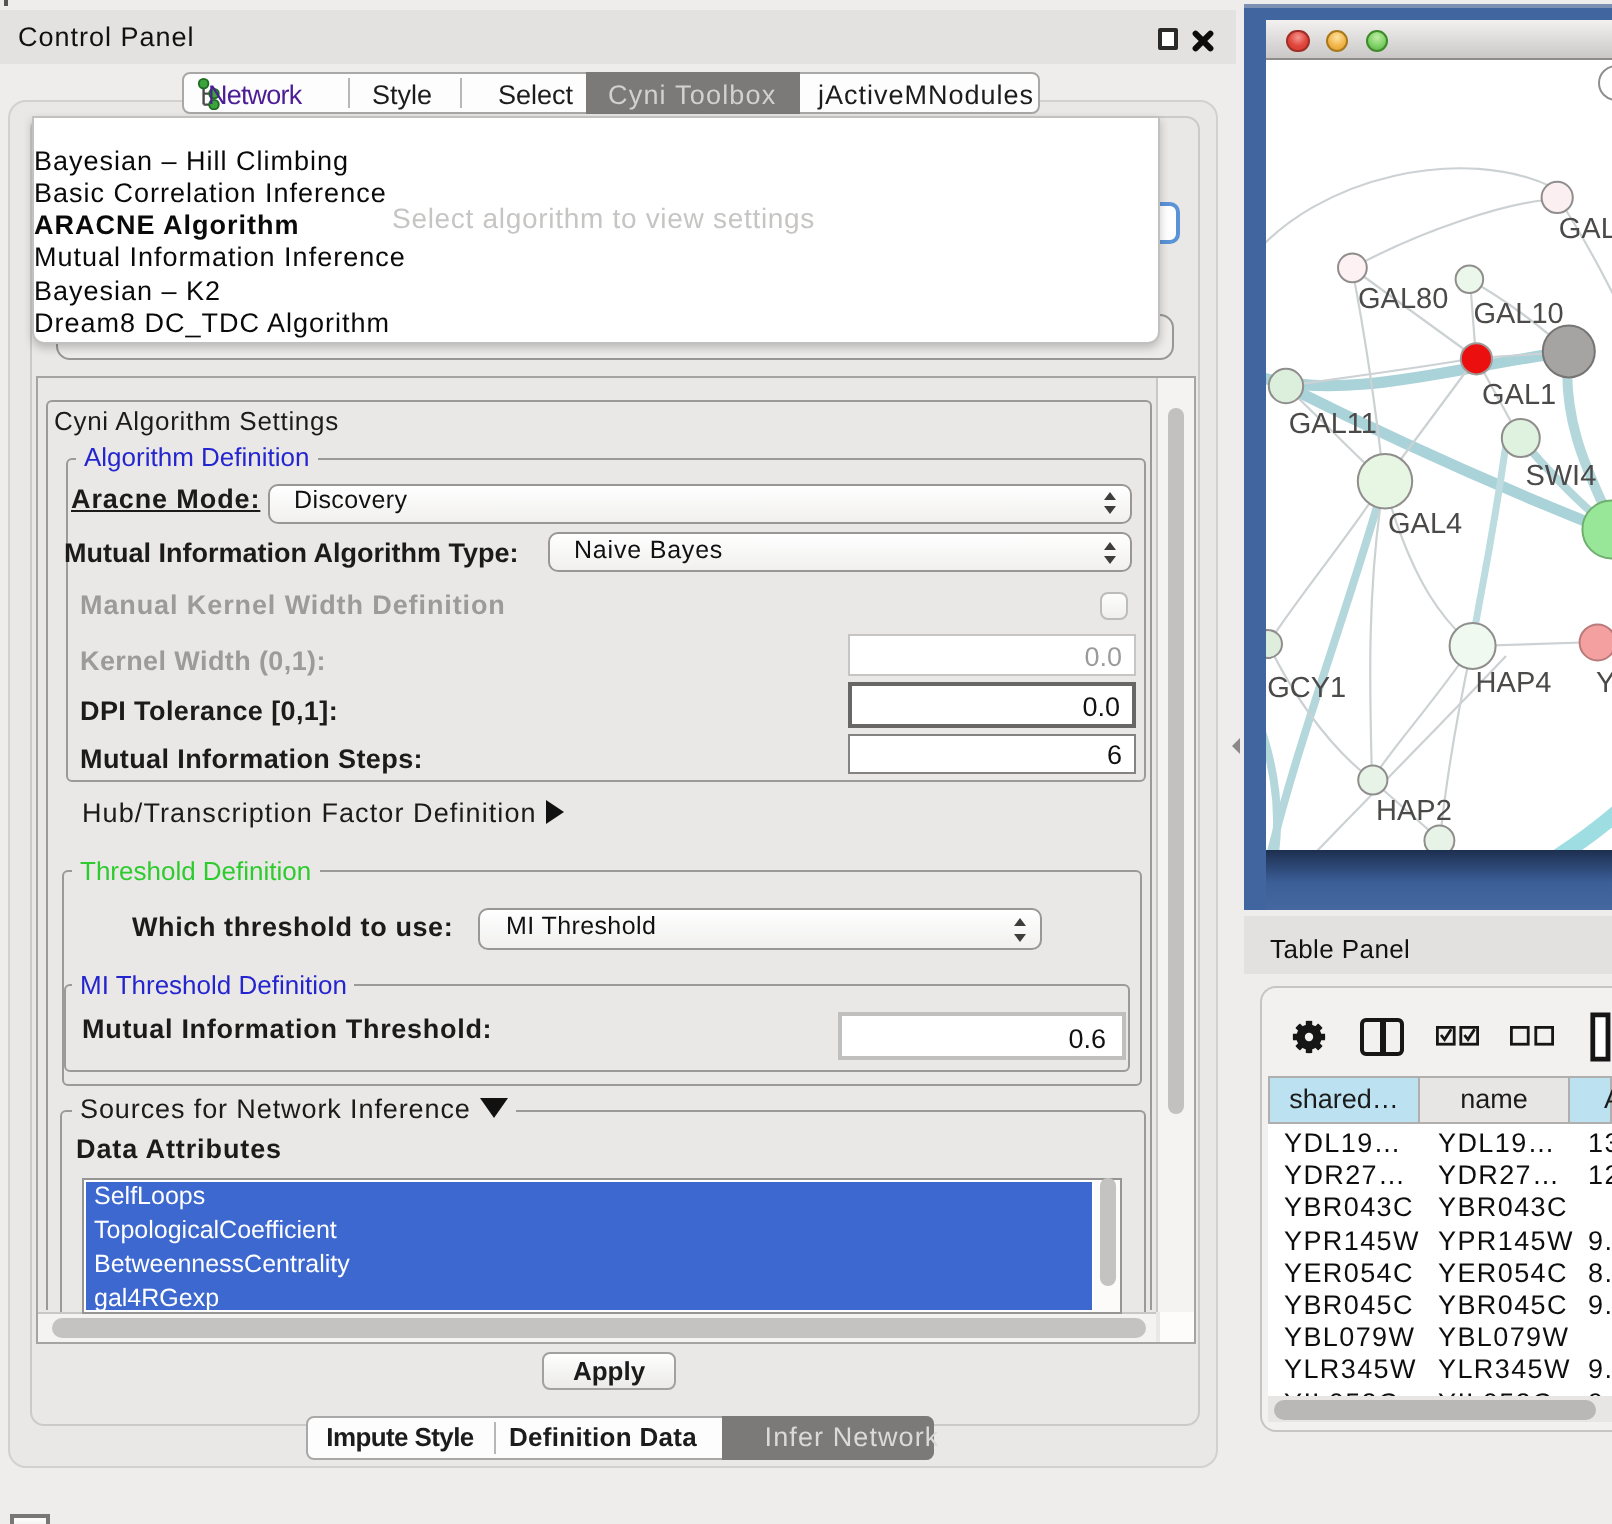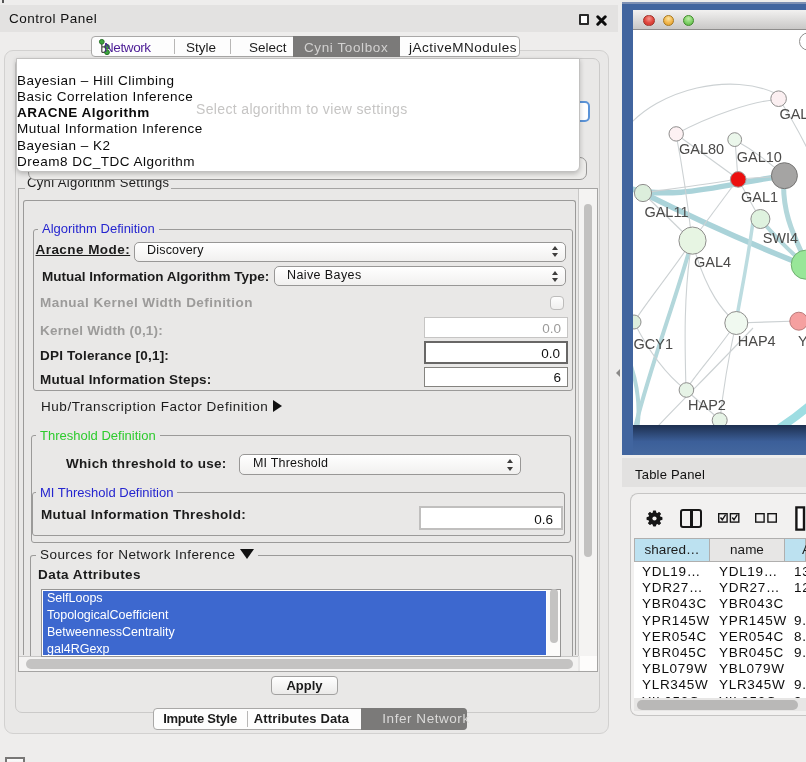--- a/index.html
+++ b/index.html
@@ -45,30 +45,30 @@
 <div class="abs" style="left:18px;top:188px;width:580px;height:484px;border:1px solid #a5a4a3;background:#e9e8e7;"></div>
 
 <div class="abs" style="left:578px;top:189px;width:19px;height:467px;background:#f4f3f2;border-left:1px solid #c8c7c6;"></div>
 <div class="abs" style="left:584px;top:204px;width:8px;height:353px;background:#c2c1c0;border-radius:4px;"></div>
 
 <div class="abs" style="left:19px;top:656px;width:559px;height:15px;background:#f4f3f2;border-top:1px solid #c8c7c6;"></div>
 <div class="abs" style="left:580px;top:656px;width:17px;height:15px;background:#fdfcfb;"></div>
 <div class="abs" style="left:26px;top:658.5px;width:547px;height:10px;background:#c4c3c2;border-radius:5px;"></div>
 
 <div class="abs" style="left:23px;top:200px;width:553px;height:455px;border:1px solid #9b9a99;border-bottom:none;border-radius:3px 3px 0 0;"></div>
-<div class="grouptitle" style="left:25px;top:176px;color:#1b1b1b;letter-spacing:0.35px;padding:0 2px;">Cyni Algorithm Settings</div>
+<div class="grouptitle" style="left:25px;top:204px;color:#1b1b1b;letter-spacing:0.35px;padding:0 2px;">Cyni Algorithm Settings</div>
 
 <div class="abs" style="left:33px;top:229px;width:540px;height:162px;border:1px solid #9b9a99;border-radius:3px;"></div>
 <div class="grouptitle" style="left:38px;top:222px;color:#2525cf;">Algorithm Definition</div>
 
 <div class="abs" style="left:35.5px;top:241.5px;font-size:13.5px;font-weight:bold;letter-spacing:0.45px;color:#1b1b1b;text-decoration:underline;">Aracne Mode:</div>
 <div class="combo abs" style="left:134px;top:241.5px;width:432px;height:20px;"></div>
 <div class="abs" style="left:147px;top:242.5px;font-size:12.5px;letter-spacing:0.2px;color:#111;">Discovery</div>
 
-<div class="abs" style="left:42px;top:268.5px;font-size:13.5px;font-weight:bold;color:#1b1b1b;">Mutual Information Algorithm Type:</div>
+<div class="abs" style="left:32px;top:268.5px;font-size:13.5px;font-weight:bold;color:#1b1b1b;">Mutual Information Algorithm Type:</div>
 <div class="combo abs" style="left:274px;top:266px;width:292px;height:20px;"></div>
 <div class="abs" style="left:287px;top:267.5px;font-size:12.5px;letter-spacing:0.4px;color:#111;">Naive Bayes</div>
 
 <div class="abs" style="left:40px;top:294.5px;font-size:13.5px;font-weight:bold;color:#9c9b9a;letter-spacing:0.45px;">Manual Kernel Width Definition</div>
 <div class="abs" style="left:550px;top:296px;width:14px;height:14px;border:1px solid #bdbcbb;border-radius:4px;background:linear-gradient(#fdfdfd,#f0efee);"></div>
 
 <div class="abs" style="left:40px;top:323px;font-size:13.5px;font-weight:bold;letter-spacing:0.2px;color:#9c9b9a;">Kernel Width (0,1):</div>
 <div class="abs" style="left:424px;top:317px;width:144px;height:21px;background:#fff;border:1px solid #c6c5c4;font-size:13.5px;color:#9c9b9a;text-align:right;padding:3px 6px 0 0;">0.0</div>
 
 <div class="abs" style="left:40px;top:348px;font-size:13.5px;font-weight:bold;letter-spacing:0.2px;color:#1b1b1b;">DPI Tolerance [0,1]:</div>
@@ -103,21 +103,21 @@
 <div class="abs" style="left:47px;top:589.5px;font-size:12.5px;color:#fff;line-height:17.2px;">SelfLoops<br>TopologicalCoefficient<br>BetweennessCentrality<br>gal4RGexp</div>
 <div class="abs" style="left:546.5px;top:590px;width:13.5px;height:66px;background:#fcfbfa;"></div>
 <div class="abs" style="left:549.8px;top:589px;width:7.8px;height:54px;background:#c4c3c2;border-radius:4px;"></div>
 
 <div class="abs" style="left:271px;top:676px;width:67px;height:19px;background:linear-gradient(#ffffff,#ebeae9);border:1px solid #a2a1a0;border-radius:4px;text-align:center;font-size:13px;font-weight:bold;color:#1b1b1b;padding-top:1px;">Apply</div>
 
 <div class="abs" style="left:153px;top:708px;width:314px;height:22px;background:#fdfdfd;border:1px solid #a9a8a7;border-radius:4px;"></div>
 <div class="abs" style="left:247px;top:711px;width:1px;height:16px;background:#b8b7b6;"></div>
 <div class="abs" style="left:361px;top:708px;width:106px;height:22px;background:#7b7a79;border-radius:0 4px 4px 0;"></div>
 <div class="abs" style="left:153px;top:711px;width:94px;text-align:center;font-size:13px;font-weight:bold;letter-spacing:-0.3px;color:#1c1c1c;">Impute Style</div>
-<div class="abs" style="left:247px;top:711px;width:109px;text-align:center;font-size:13px;font-weight:bold;letter-spacing:0.15px;color:#1c1c1c;">Attributes Data</div>
+<div class="abs" style="left:247px;top:711px;width:109px;text-align:center;font-size:13px;font-weight:bold;letter-spacing:0.15px;color:#1c1c1c;">Definition Data</div>
 <div class="abs" style="left:361px;top:711px;width:130px;text-align:center;font-size:13.5px;letter-spacing:0.55px;color:#dbdad9;">Infer Network</div>
 
 <div class="abs" style="left:20px;top:101px;width:570px;height:21px;background:#fff;border:2px solid #5b93d7;border-radius:5px;"></div>
 <div class="abs" style="left:28px;top:157px;width:559px;height:23px;background:#edecea;border:1.5px solid #989796;border-radius:7px;"></div>
 
 <div class="abs" style="left:15.5px;top:58px;width:564.5px;height:114px;background:#fff;border:1px solid #c2c1c0;border-radius:0 0 6px 6px;box-shadow:0 2px 5px rgba(0,0,0,0.22);"></div>
 <div class="abs" style="left:196px;top:57px;font-size:14px;letter-spacing:0.35px;color:#c6c5c4;margin-top:44px;">Select algorithm to view settings</div>
 <div class="abs" style="left:17px;top:72.8px;font-size:13.5px;letter-spacing:0.5px;color:#0a0a0a;line-height:16.2px;">Bayesian – Hill Climbing<br>Basic Correlation Inference<br><b>ARACNE Algorithm</b><br>Mutual Information Inference<br>Bayesian – K2<br>Dream8 DC_TDC Algorithm</div>
 
 <div class="abs" style="left:616px;top:369px;width:0;height:0;border-right:4px solid #8a8988;border-top:4px solid transparent;border-bottom:4px solid transparent;"></div>

